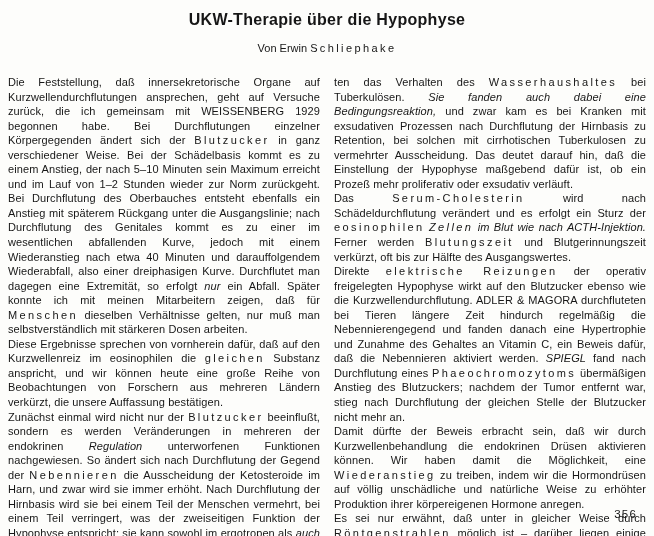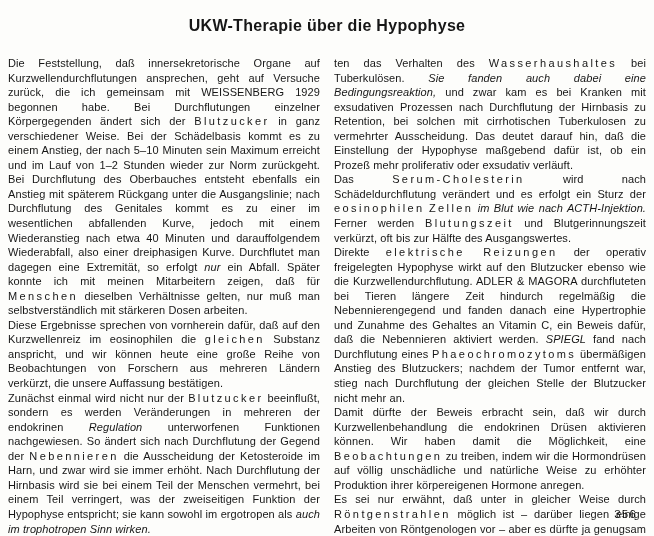--- a/index.html
+++ b/index.html
@@ -12,21 +12,21 @@
     height: 536px;
     overflow: hidden;
     font-family: "Liberation Sans", sans-serif;
     color: #161616;
   }
   .page {
     position: relative;
     width: 654px;
     height: 536px;
     box-sizing: border-box;
-    padding: 14px 8px 0 8px;
+    padding: 8px 8px 0 8px;
   }
   .article-header { text-align: center; }
   .article-title {
     margin: 3px 0 0 0;
     font-size: 16px;
     font-weight: bold;
     letter-spacing: 0.3px;
   }
   .byline {
     margin-top: 13px;
@@ -40,46 +40,47 @@
   .col {
     flex: 1 1 0;
     font-size: 11px;
     line-height: 14.55px;
     text-align: justify;
     letter-spacing: 0.1px;
   }
   .col p { margin: 0; }
   .seg-spaced { letter-spacing: 2.4px; }
   .seg-italic { font-style: italic; }
-  .seg-spaced-italic { letter-spacing: 2.4px; }
+  .seg-spaced-italic { letter-spacing: 2.4px; font-style: italic; }
   .pagenum {
     position: absolute;
     top: 508px;
     right: 17px;
     font-size: 11.5px;
     letter-spacing: 1.2px;
   }
 </style>
 </head>
 <body>
 
 <div class="page">
   <header class="article-header">
     <h1 class="article-title">UKW-Therapie über die Hypophyse</h1>
+    <div class="byline"><span>Von Erwin </span><span class="seg-spaced">Schliephake</span></div>
   </header>
 
   <main class="columns">
     <section class="col">
         <p><span>Die Feststellung, daß innersekretorische Organe auf Kurzwellendurchflutungen ansprechen, geht auf Versuche zurück, die ich gemeinsam mit WEISSENBERG 1929 begonnen habe. Bei Durchflutungen einzelner Körpergegenden ändert sich der </span><span class="seg-spaced">Blutzucker</span><span> in ganz verschiedener Weise. Bei der Schädelbasis kommt es zu einem Anstieg, der nach 5–10 Minuten sein Maximum erreicht und im Lauf von 1–2 Stunden wieder zur Norm zurückgeht. Bei Durchflutung des Oberbauches entsteht ebenfalls ein Anstieg mit späterem Rückgang unter die Ausgangslinie; nach Durchflutung des Genitales kommt es zu einer im wesentlichen abfallenden Kurve, jedoch mit einem Wiederanstieg nach etwa 40 Minuten und darauffolgendem Wiederabfall, also einer dreiphasigen Kurve. Durchflutet man dagegen eine Extremität, so erfolgt </span><span class="seg-italic">nur</span><span> ein Abfall. Später konnte ich mit meinen Mitarbeitern zeigen, daß für </span><span class="seg-spaced">Menschen</span><span> dieselben Verhältnisse gelten, nur muß man selbstverständlich mit stärkeren Dosen arbeiten.</span></p>
         <p><span>Diese Ergebnisse sprechen von vornherein dafür, daß auf den Kurzwellenreiz im eosinophilen die </span><span class="seg-spaced">gleichen</span><span> Substanz anspricht, und wir können heute eine große Reihe von Beobachtungen von Forschern aus mehreren Ländern verkürzt, die unsere Auffassung bestätigen.</span></p>
         <p><span>Zunächst einmal wird nicht nur der </span><span class="seg-spaced">Blutzucker</span><span> beeinflußt, sondern es werden Veränderungen in mehreren der endokrinen </span><span class="seg-italic">Regulation</span><span> unterworfenen Funktionen nachgewiesen. So ändert sich nach Durchflutung der Gegend der </span><span class="seg-spaced">Nebennieren</span><span> die Ausscheidung der Ketosteroide im Harn, und zwar wird sie immer erhöht. Nach Durchflutung der Hirnbasis wird sie bei einem Teil der Menschen vermehrt, bei einem Teil verringert, was der zweiseitigen Funktion der Hypophyse entspricht; sie kann sowohl im ergotropen als </span><span class="seg-italic">auch im trophotropen Sinn wirken.</span></p>
       </section>
     <section class="col">
         <p><span>ten das Verhalten des </span><span class="seg-spaced">Wasserhaushaltes</span><span> bei Tuberkulösen. </span><span class="seg-italic">Sie fanden auch dabei eine Bedingungsreaktion,</span><span> und zwar kam es bei Kranken mit exsudativen Prozessen nach Durchflutung der Hirnbasis zu Retention, bei solchen mit cirrhotischen Tuberkulosen zu vermehrter Ausscheidung. Das deutet darauf hin, daß die Einstellung der Hypophyse maßgebend dafür ist, ob ein Prozeß mehr proliferativ oder exsudativ verläuft.</span></p>
         <p><span>Das </span><span class="seg-spaced">Serum-Cholesterin</span><span> wird nach Schädeldurchflutung verändert und es erfolgt ein Sturz der </span><span class="seg-spaced">eosinophilen</span><span> </span><span class="seg-spaced-italic">Zellen</span><span> </span><span class="seg-italic">im Blut wie nach ACTH-Injektion.</span><span> Ferner werden </span><span class="seg-spaced">Blutungszeit</span><span> und Blutgerinnungszeit verkürzt, oft bis zur Hälfte des Ausgangswertes.</span></p>
         <p><span>Direkte </span><span class="seg-spaced">elektrische Reizungen</span><span> der operativ freigelegten Hypophyse wirkt auf den Blutzucker ebenso wie die Kurzwellendurchflutung. ADLER &amp; MAGORA durchfluteten bei Tieren längere Zeit hindurch regelmäßig die Nebennierengegend und fanden danach eine Hypertrophie und Zunahme des Gehaltes an Vitamin C, ein Beweis dafür, daß die Nebennieren aktiviert werden. </span><span class="seg-italic">SPIEGL</span><span> fand nach Durchflutung eines </span><span class="seg-spaced">Phaeochromozytoms</span><span> übermäßigen Anstieg des Blutzuckers; nachdem der Tumor entfernt war, stieg nach Durchflutung der gleichen Stelle der Blutzucker nicht mehr an.</span></p>
-        <p><span>Damit dürfte der Beweis erbracht sein, daß wir durch Kurzwellenbehandlung die endokrinen Drüsen aktivieren können. Wir haben damit die Möglichkeit, eine </span><span class="seg-spaced">Beobachtungen</span><span> zu treiben, indem wir die Hormondrüsen auf völlig unschädliche und natürliche Weise zu erhöhter Produktion ihrer körpereigenen Hormone anregen.</span></p>
+        <p><span>Damit dürfte der Beweis erbracht sein, daß wir durch Kurzwellenbehandlung die endokrinen Drüsen aktivieren können. Wir haben damit die Möglichkeit, eine </span><span class="seg-spaced">Wiederanstieg</span><span> zu treiben, indem wir die Hormondrüsen auf völlig unschädliche und natürliche Weise zu erhöhter Produktion ihrer körpereigenen Hormone anregen.</span></p>
         <p><span>Es sei nur erwähnt, daß unter in gleicher Weise durch </span><span class="seg-spaced">Röntgenstrahlen</span><span> möglich ist – darüber liegen einige Arbeiten von Röntgenologen vor – aber es dürfte ja genugsam be-</span></p>
       </section>
   </main>
 
   <div class="pagenum">356</div>
 </div>
 
 </body></html>

